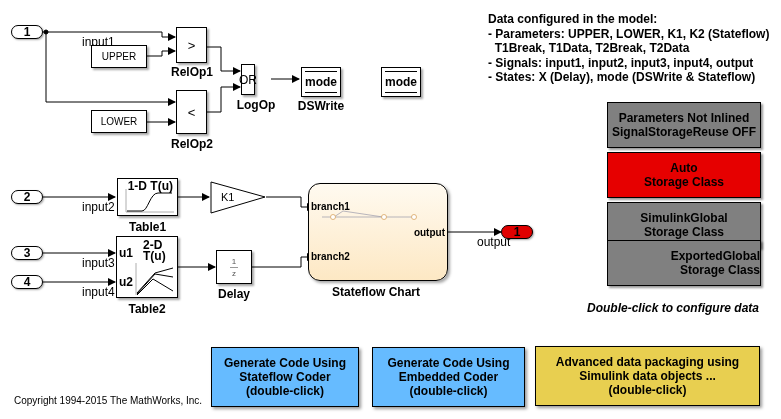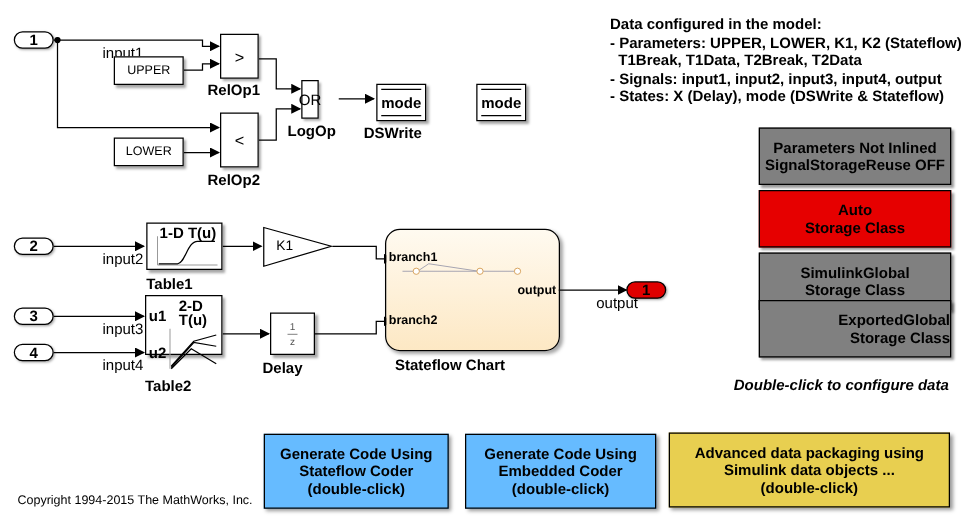--- a/index.html
+++ b/index.html
@@ -1,20 +1,20 @@
 <!DOCTYPE html>
 <html><head>
 <meta charset="utf-8">
 <style>
   html, body { margin:0; padding:0; background:#ffffff; }
   body { width:781px; height:419px; position:relative; overflow:hidden; font-family:"Liberation Sans", sans-serif; color:#000; }
   .abs { position:absolute; }
   svg.wires { position:absolute; left:0; top:0; width:781px; height:419px; }
   .block { position:absolute; background:#fff; border:1px solid #000; box-shadow:2px 2px 2px rgba(0,0,0,0.35); box-sizing:border-box; display:flex; align-items:center; justify-content:center; font-size:10px; }
-  .lbl { position:absolute; font-weight:bold; font-size:12px; text-align:left; white-space:nowrap; }
+  .lbl { position:absolute; font-weight:bold; font-size:12px; text-align:center; white-space:nowrap; }
   .sig { position:absolute; font-size:12px; white-space:nowrap;margin-left:35px; }
   .port { position:absolute; width:32px; height:14px; border:1px solid #000; border-radius:8px; background:#fff; box-shadow:1px 1px 2px rgba(0,0,0,0.35); box-sizing:border-box; font-weight:bold; font-size:12px; text-align:center; line-height:12px; }
   .port.out { background:#e00000; }
   .mode { position:absolute; width:40px; height:30px; border:1px solid #000; background:#fff; box-shadow:2px 2px 2px rgba(0,0,0,0.35); box-sizing:border-box; font-weight:bold; font-size:12px; text-align:center; line-height:28px; }
   .mode:before, .mode:after { content:""; position:absolute; left:3px; right:3px; border-top:1px solid #000; }
   .mode:before { top:3px; } .mode:after { bottom:3px; }
   .sc-btn { position:absolute; left:607px; width:154px; height:46px; border:1px solid #000; box-sizing:border-box; box-shadow:2px 2px 2px rgba(0,0,0,0.4); font-weight:bold; font-size:12px; text-align:center; display:flex; flex-direction:column; justify-content:center; line-height:14px; }
   .gen-btn { position:absolute; height:60px; border:1px solid #000; box-sizing:border-box; box-shadow:2px 2px 3px rgba(0,0,0,0.4); font-weight:bold; font-size:12px; text-align:center; display:flex; flex-direction:column; justify-content:center; line-height:14px; }
   .info { position:absolute; left:488px; top:12px; font-weight:bold; font-size:12px; line-height:14.5px; white-space:pre; }
 </style>
@@ -85,21 +85,21 @@
 
 <div class="block" style="left:117px;top:178px;width:61px;height:38px;display:block;">
   <div style="position:absolute;right:4px;top:0px;font-weight:bold;font-size:12px;">1-D T(u)</div>
   <svg style="position:absolute;left:0;top:0;" width="59" height="36" viewBox="0 0 59 36">
     <path d="M8,10 V33 H56" stroke="#999" fill="none" stroke-width="0.8"></path>
     <path d="M9,32 H24 C30,32 32,14 40,14 H54" stroke="#000" fill="none" stroke-width="1"></path>
   </svg>
 </div>
 <div class="lbl" style="left:117px;top:220px;width:61px;">Table1</div>
 
-<div class="block" style="left:116px;top:236px;width:62px;height:48px;display:block;">
+<div class="block" style="left:116px;top:236px;width:62px;height:62px;display:block;">
   <div style="position:absolute;left:26px;top:1px;font-weight:bold;font-size:12px;">2-D</div>
   <div style="position:absolute;left:26px;top:12px;font-weight:bold;font-size:12px;">T(u)</div>
   <div style="position:absolute;left:2px;top:9px;font-weight:bold;font-size:12px;">u1</div>
   <div style="position:absolute;left:2px;top:38px;font-weight:bold;font-size:12px;">u2</div>
   <svg style="position:absolute;left:0;top:0;" width="60" height="60" viewBox="0 0 60 60">
     <path d="M19,26 V58" stroke="#999" fill="none" stroke-width="0.8"></path>
     <path d="M20,56 L38,36 L56,31" stroke="#000" fill="none"></path>
     <path d="M20,57 L38,37 L56,40" stroke="#000" fill="none"></path>
     <path d="M20,58 L36,42 L56,54" stroke="#000" fill="none"></path>
   </svg>

